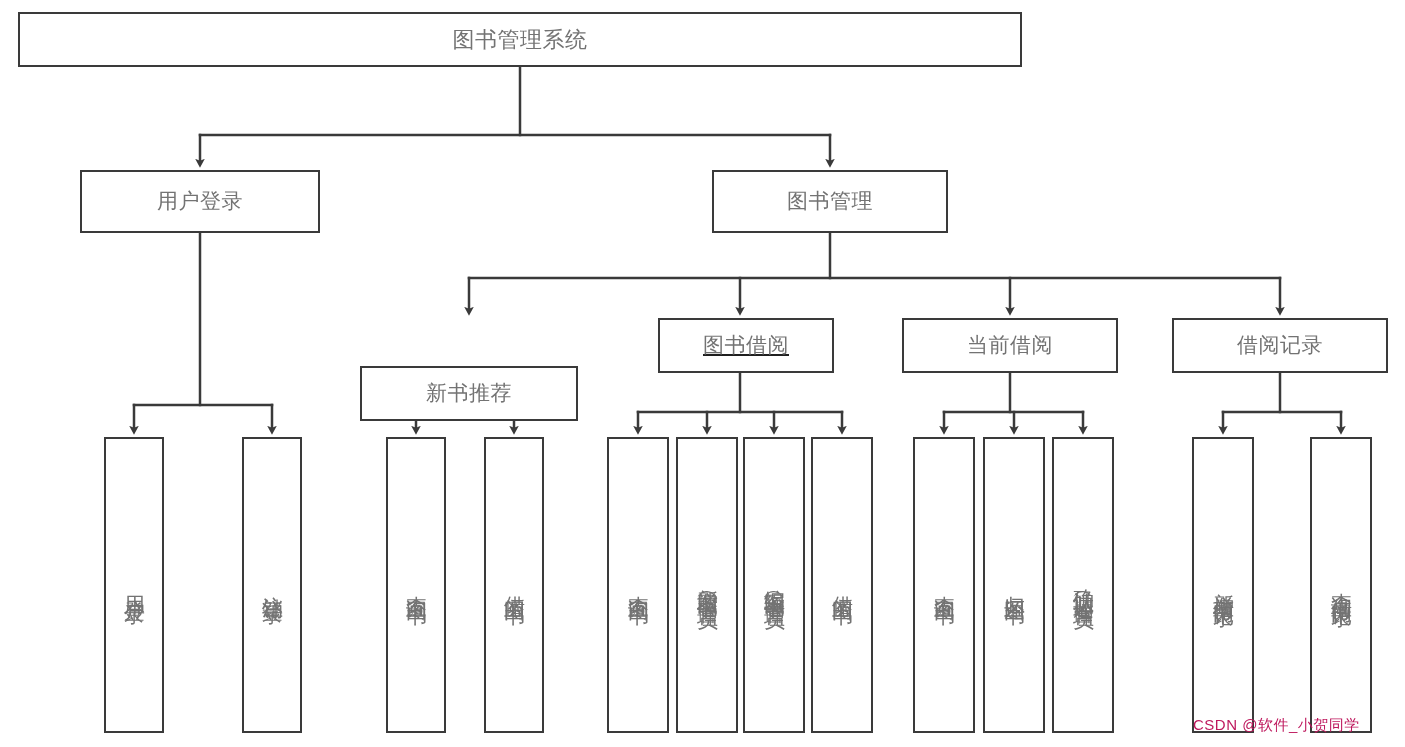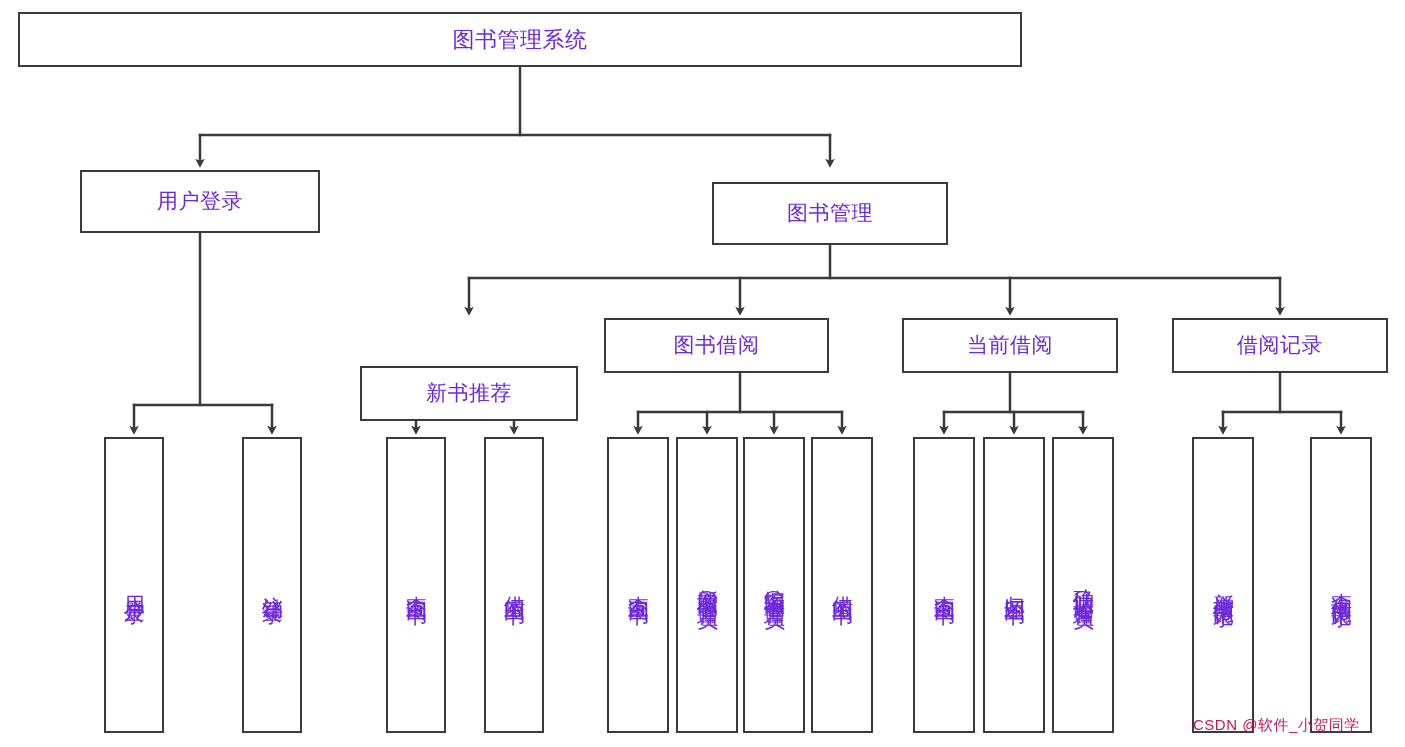--- a/index.html
+++ b/index.html
@@ -34,21 +34,21 @@
     display: flex;
     align-items: center;
     justify-content: center;
     text-align: center;
     z-index: 2;
   }
   .node-label {
     font-size: 21px;
     line-height: 1.18;
     letter-spacing: 0.5px;
-    color: #6d28d9;
+    color: #737373;
     white-space: nowrap;
   }
   .node.vertical .node-label {
     writing-mode: vertical-rl;
     text-orientation: upright;
     letter-spacing: 3px;
     font-size: 21px;
     white-space: normal;
     max-height: 100%;
   }
@@ -111,28 +111,28 @@
       </g>
   </svg>
 
   <div class="node root" style="left: 18px; top: 12px; width: 1004px; height: 55px;">
     <span class="node-label">图书管理系统</span>
   </div>
 
   <div class="node" style="left: 80px; top: 170px; width: 240px; height: 63px;">
     <span class="node-label">用户登录</span>
   </div>
-  <div class="node" style="left: 712px; top: 170px; width: 236px; height: 63px; margin-top: 12px;">
+  <div class="node" style="left: 712px; top: 170px; width: 236px; height: 63px;">
     <span class="node-label">图书管理</span>
   </div>
 
   <div class="node" style="left: 360px; top: 318px; width: 218px; height: 55px; margin-top: 48px;">
     <span class="node-label">新书推荐</span>
   </div>
-  <div class="node" style="left: 604px; top: 318px; width: 225px; height: 55px;">
+  <div class="node" style="left: 658px; top: 318px; width: 176px; height: 55px; text-decoration: underline;">
     <span class="node-label">图书借阅</span>
   </div>
   <div class="node" style="left: 902px; top: 318px; width: 216px; height: 55px; justify-content: center;">
     <span class="node-label">当前借阅</span>
   </div>
   <div class="node" style="left: 1172px; top: 318px; width: 216px; height: 55px;">
     <span class="node-label">借阅记录</span>
   </div>
 
   <div class="node vertical" style="left: 104px; top: 437px; width: 60px; height: 296px;">

